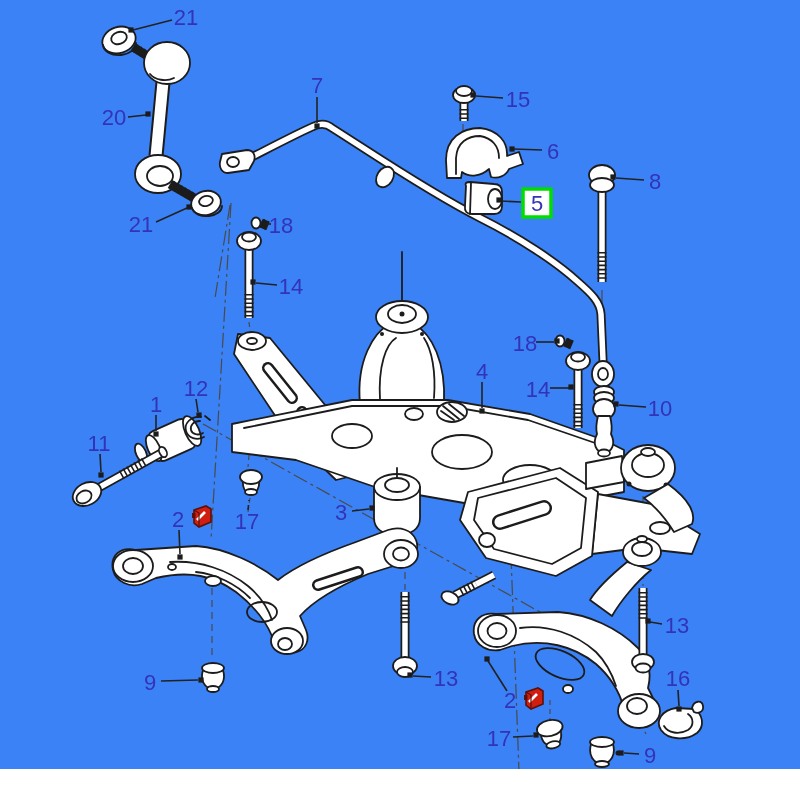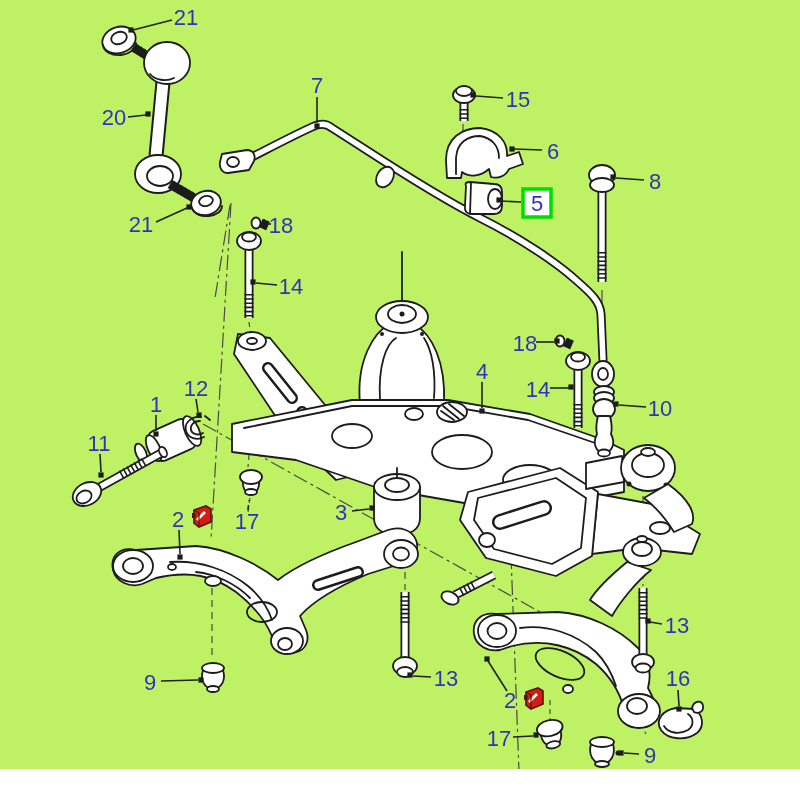--- a/index.html
+++ b/index.html
@@ -1,16 +1,16 @@
 <!DOCTYPE html>
 <html><head>
 <meta charset="utf-8">
 <style>
   html,body{margin:0;padding:0;background:#fff;}
-  #stage{position:relative;width:800px;height:769px;background:#bef264;overflow:hidden;
+  #stage{position:relative;width:800px;height:769px;background:#3b82f6;overflow:hidden;
          font-family:"Liberation Sans", sans-serif;}
   svg{display:block}
   .ln{fill:none;stroke:#1c1c1c;stroke-width:1.8;stroke-linecap:round;stroke-linejoin:round;}
   .fw{fill:#ffffff;stroke:#1c1c1c;stroke-width:1.8;stroke-linejoin:round;}
   .cl{fill:none;stroke:#4a4a4a;stroke-width:1.2;}
   .tube-o{fill:none;stroke:#1c1c1c;stroke-width:9;stroke-linecap:round;}
   .tube-i{fill:none;stroke:#ffffff;stroke-width:5.5;stroke-linecap:round;}
   .shaft-o{fill:none;stroke:#1c1c1c;stroke-width:9;stroke-linecap:butt;}
   .shaft-i{fill:none;stroke:#ffffff;stroke-width:5.5;stroke-linecap:butt;}
   .thr{fill:none;stroke:#1c1c1c;stroke-width:9;stroke-dasharray:1.6 2.6;}

